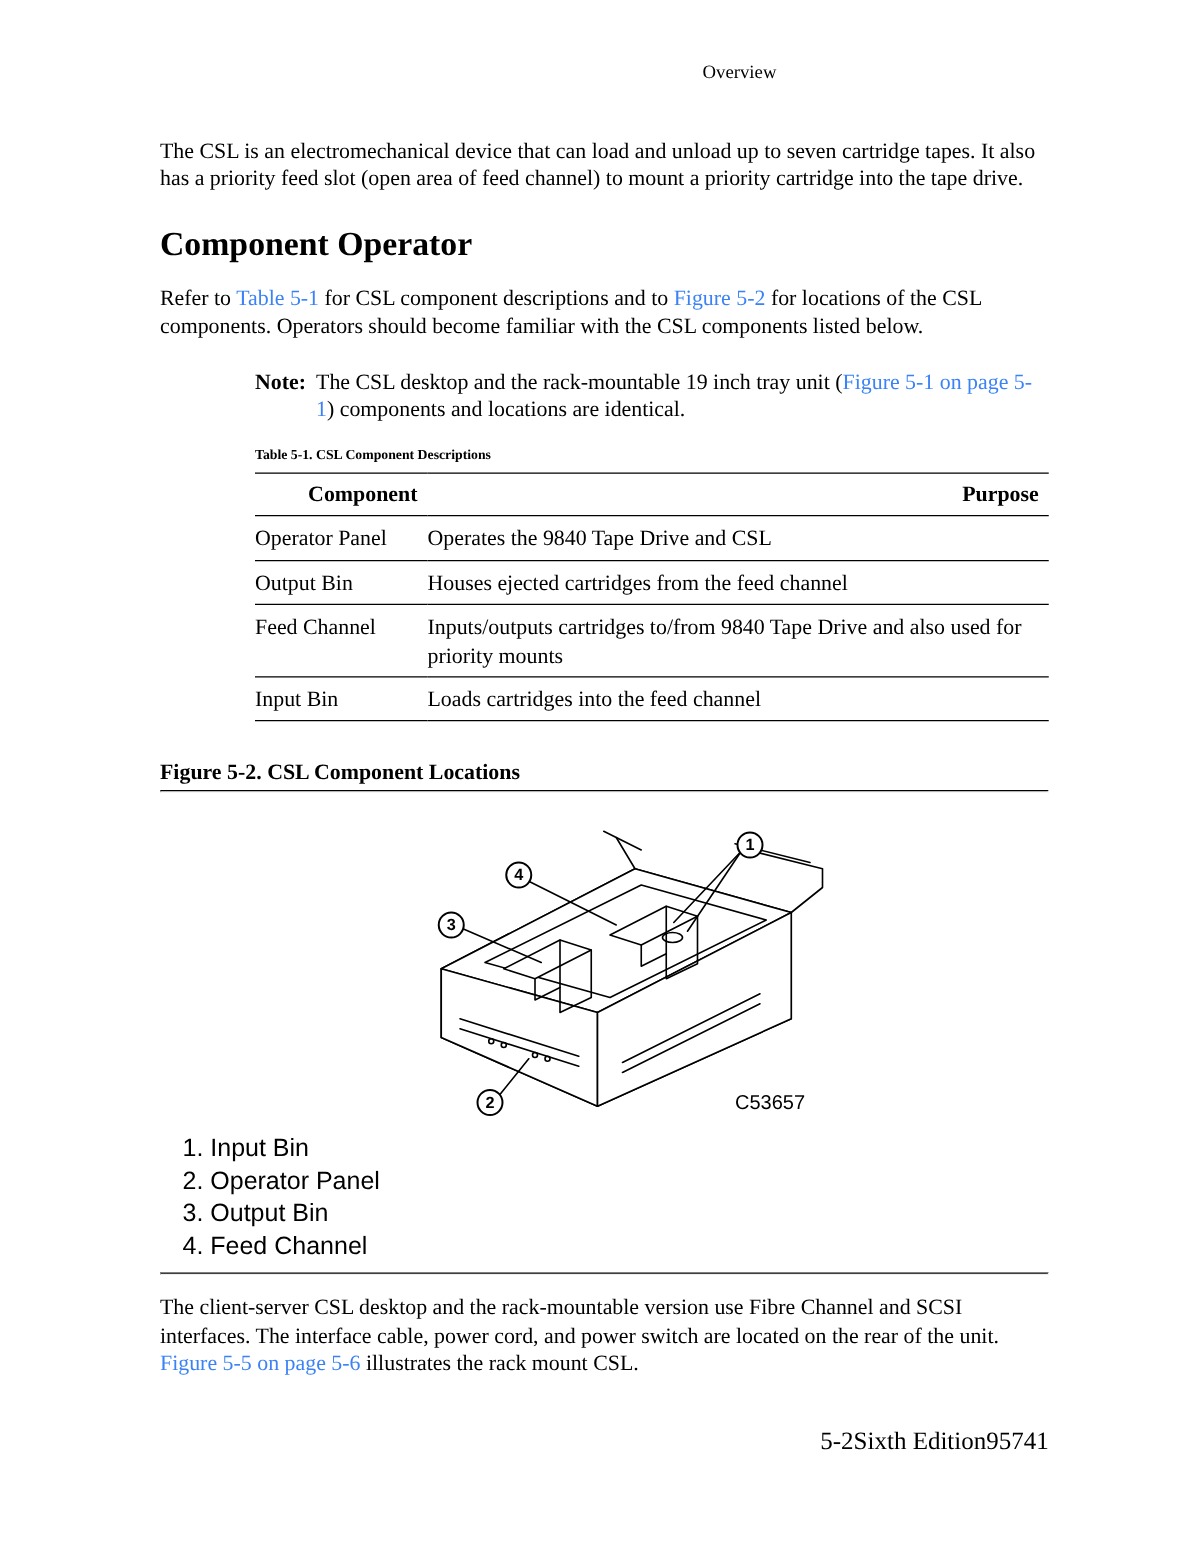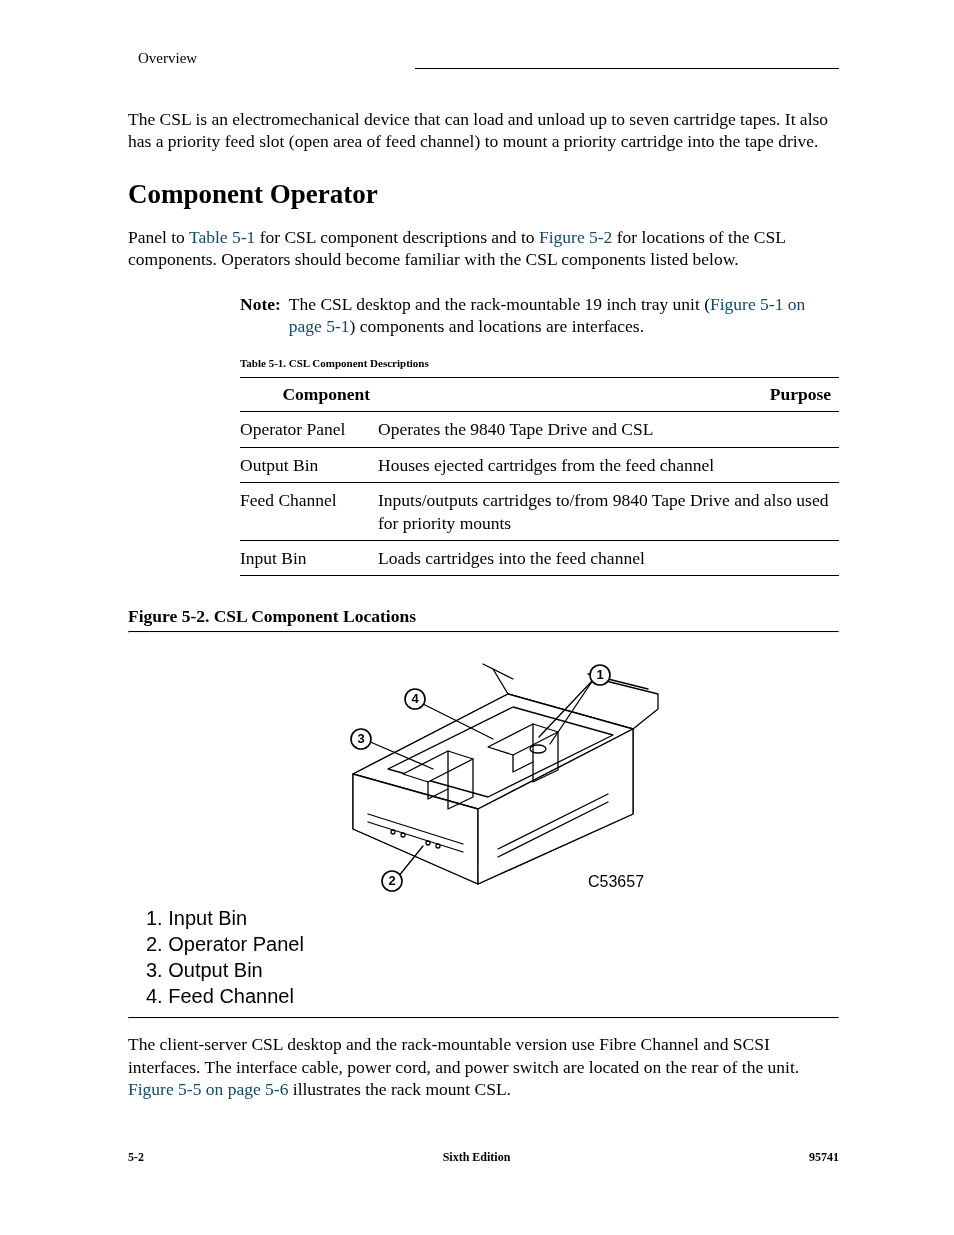--- a/index.html
+++ b/index.html
@@ -14,49 +14,50 @@
     box-sizing: border-box;
   }
   .page {
     padding: 50px 115px 0 128px;
     box-sizing: border-box;
   }
   .running-head {
     display: flex;
     align-items: flex-end;
     margin-bottom: 38px;
+    flex-direction: column;
   }
   .running-head .left {
     font-size: 15px;
     padding: 0 0 3px 10px;
     width: 287px;
     box-sizing: border-box;
   }
   .running-head .rule {
     flex: 1;
     border-top: 1px solid #000;
     height: 0;
     position: relative;
     top: -1px;
   }
   .body-indent {
-    margin-left: 112px;
+    margin-left: 76px;
   }
   p.body {
     font-size: 17.5px;
     line-height: 1.28;
     margin: 16px 0 22px 0;
   }
   h1.section {
     font-family: "Palatino Linotype", Palatino, Georgia, serif;
     font-weight: bold;
     font-size: 27px;
     margin: 26px 0 14px 0;
   }
-  a.link { color: #0c4a6e; text-decoration: none; text-align: right; }
+  a.link { color: #3b82f6; text-decoration: none; text-align: right; }
   .note-block {
     display: flex;
     font-size: 17.5px;
     line-height: 1.28;
     margin-bottom: 20px;
   }
   .note-block .label { font-weight: bold; white-space: nowrap; }
   .note-block .text { margin-left: 8px; }
   .table-caption {
     font-weight: bold;
@@ -104,23 +105,22 @@
     font-size: 20px;
     line-height: 1.3;
   }
   .callout-list li { list-style: none; }
   .footer {
     position: absolute;
     bottom: 70px;
     left: 128px;
     right: 115px;
     display: flex;
-    justify-content: space-between;
-    font-size: 12px;
-    font-weight: bold;
+    justify-content: flex-end;
+    font-size: 20px;
   }
   .device-svg {
     position: absolute;
     left: 170px;
     top: 0;
   }
   .artno {
     position: absolute;
     font-family: Arial, Helvetica, sans-serif;
     font-size: 16px;
@@ -140,27 +140,27 @@
   <div class="running-head">
     <div class="left">Overview</div>
     <div class="rule"></div>
   </div>
 
   <p class="body body-indent">The CSL is an electromechanical device that can load and unload up to seven cartridge tapes. It also has a priority feed slot (open area of feed channel) to mount a priority cartridge into the tape drive.</p>
 
   <h1 class="section">Component Operator</h1>
 
   <p class="body body-indent">
-    <span>Panel to </span><a class="link" href="#">Table 5-1</a><span> for CSL component descriptions and to </span><a class="link" href="#">Figure 5-2</a><span> for locations of the CSL components. Operators should become familiar with the CSL components listed below.</span>
+    <span>Refer to </span><a class="link" href="#">Table 5-1</a><span> for CSL component descriptions and to </span><a class="link" href="#">Figure 5-2</a><span> for locations of the CSL components. Operators should become familiar with the CSL components listed below.</span>
   </p>
 
   <div class="note-block body-indent">
     <span class="label">Note:</span>
     <span class="text">
-      <span>The CSL desktop and the rack-mountable 19 inch tray unit (</span><a class="link" href="#">Figure 5-1 on page 5-1</a><span>) components and locations are interfaces.</span>
+      <span>The CSL desktop and the rack-mountable 19 inch tray unit (</span><a class="link" href="#">Figure 5-1 on page 5-1</a><span>) components and locations are identical.</span>
     </span>
   </div>
 
   <div class="body-indent">
     <div class="table-caption">Table 5-1. CSL Component Descriptions</div>
     <table class="comp">
       <thead>
         <tr>
           <th>Component</th>
           <th>Purpose</th>

